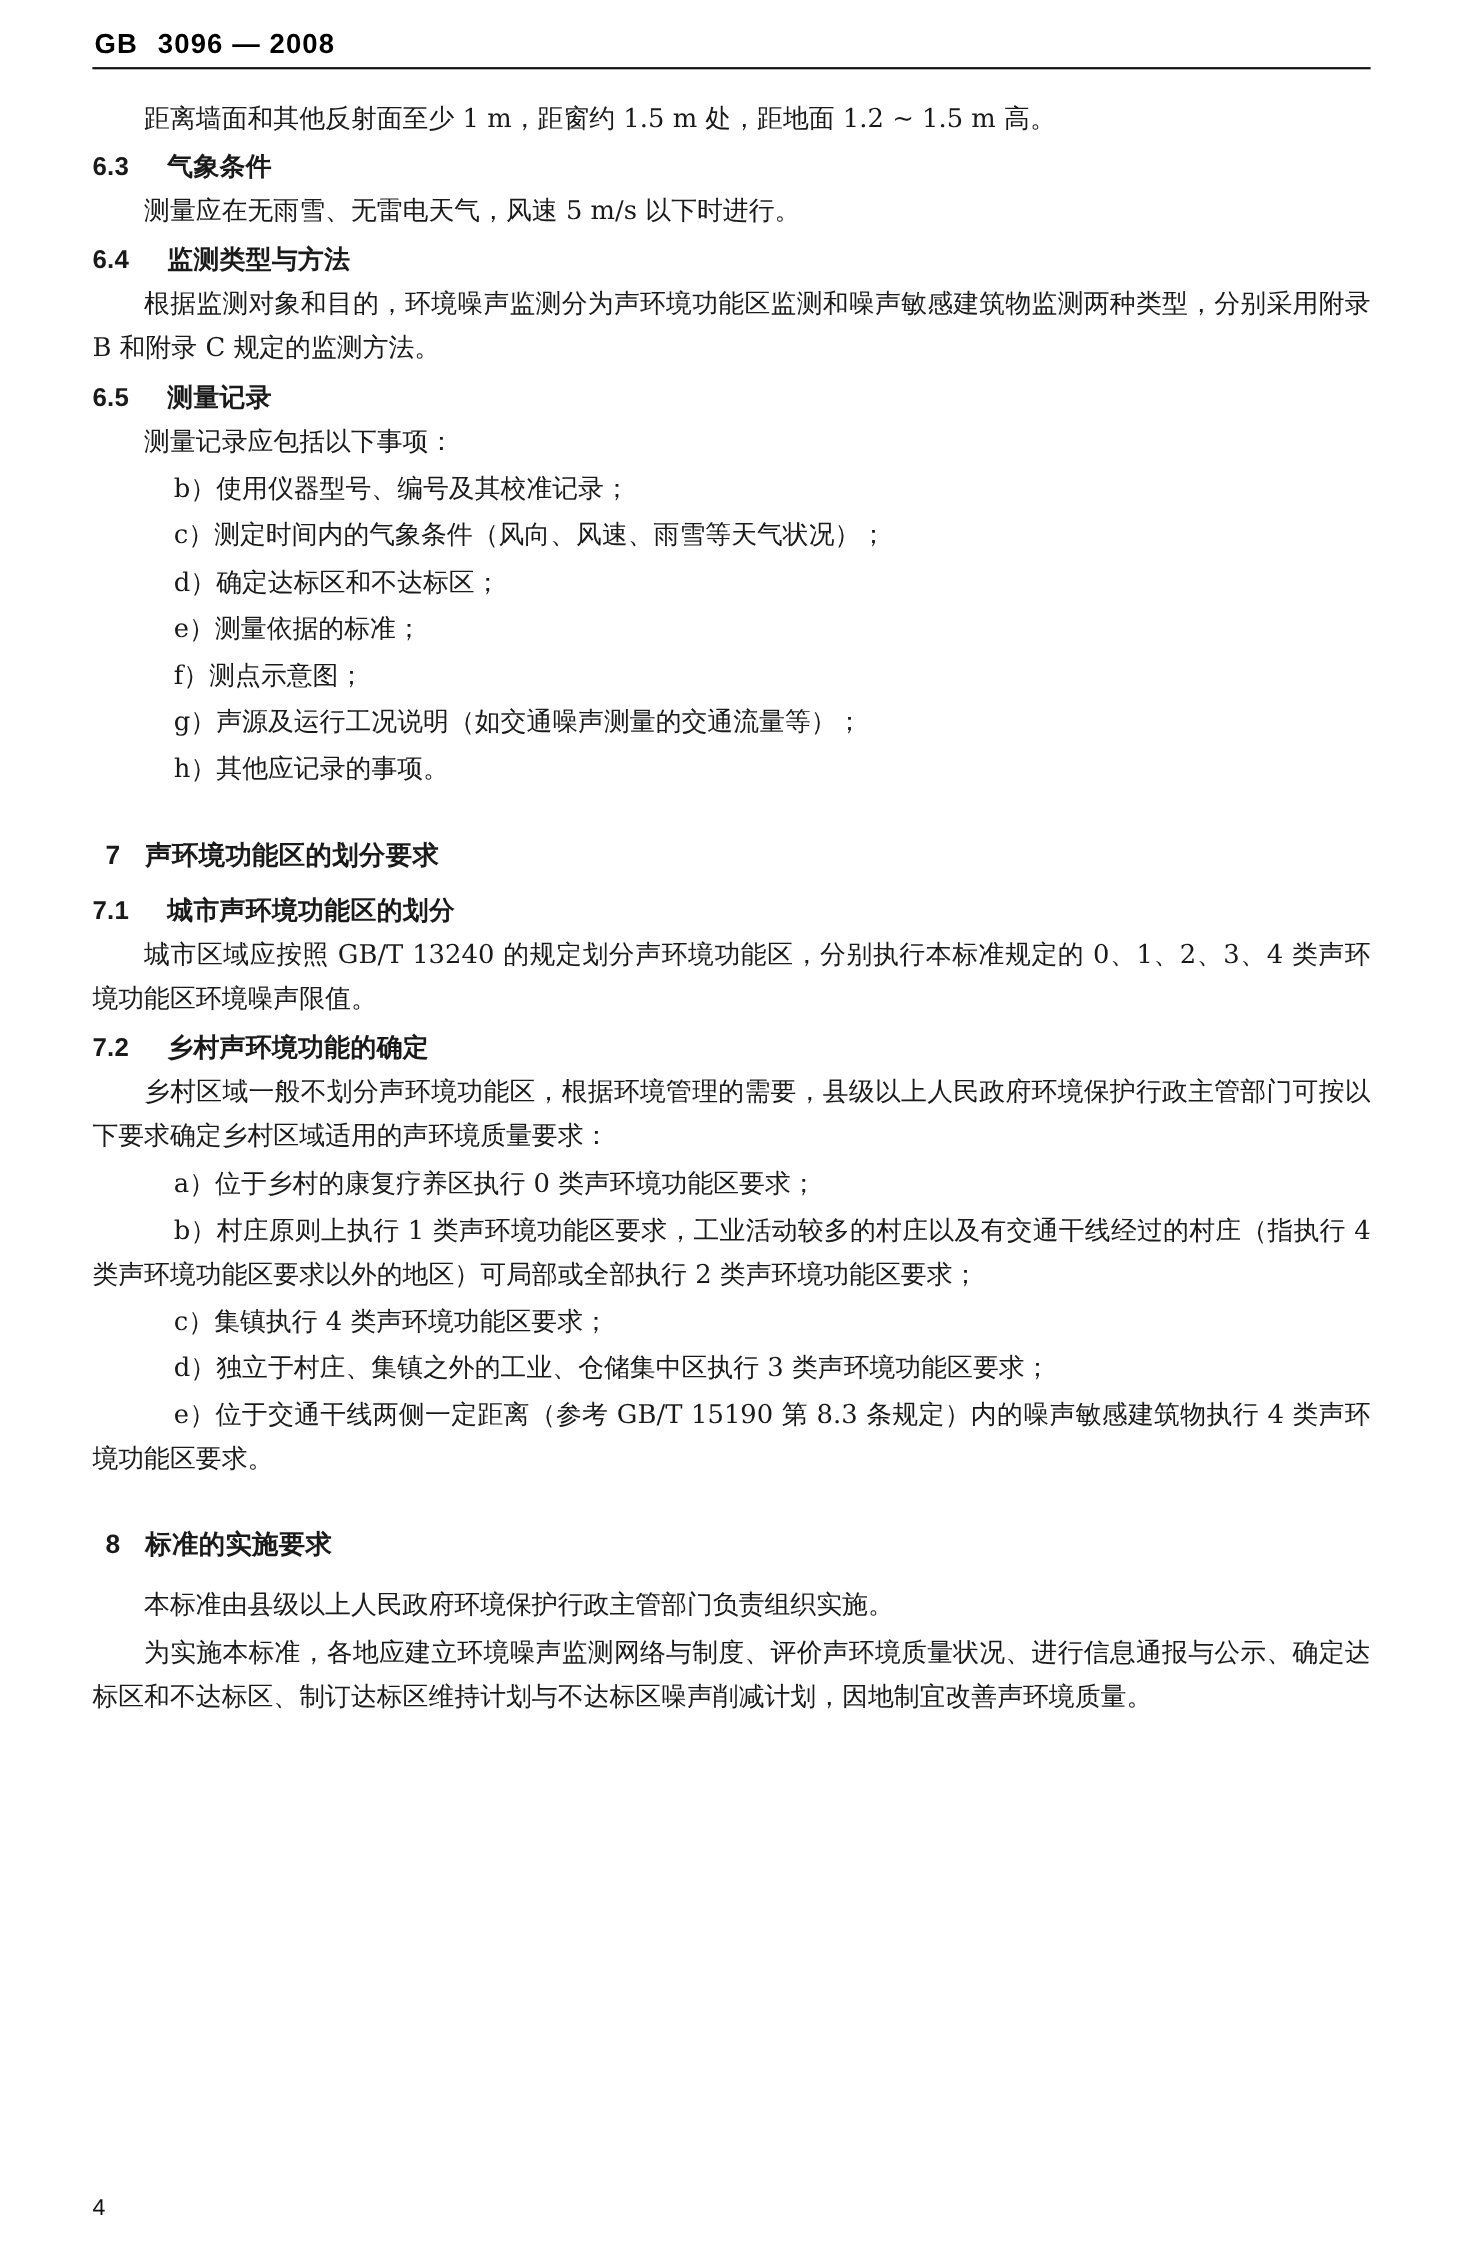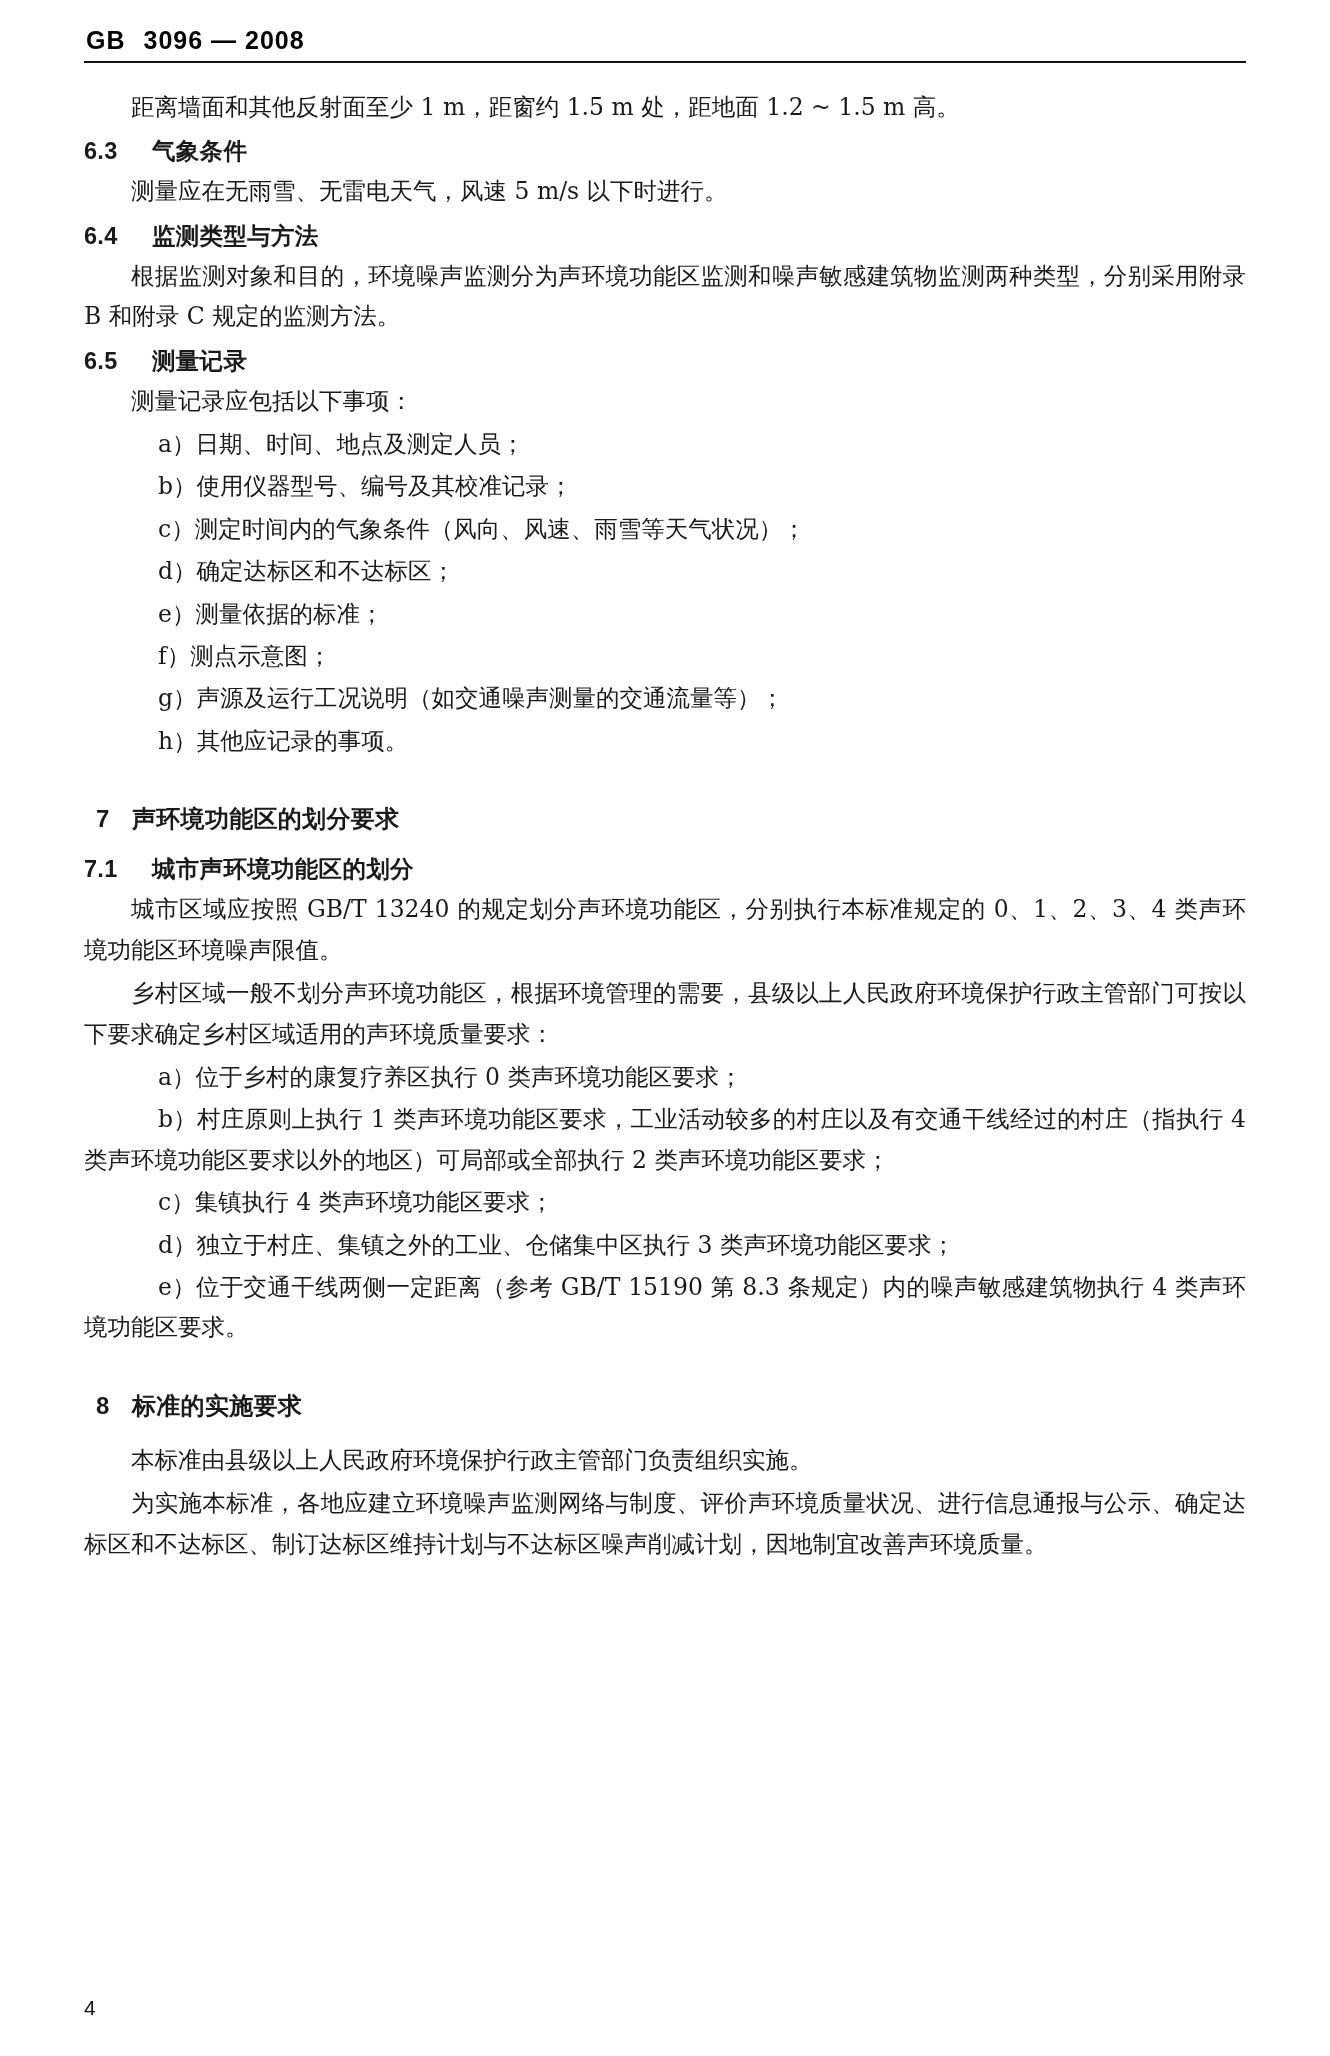--- a/index.html
+++ b/index.html
@@ -114,40 +114,42 @@
 
   <div class="h-sub">
     <span class="no">6.4</span><span>监测类型与方法</span>
   </div>
   <p class="indent2">根据监测对象和目的，环境噪声监测分为声环境功能区监测和噪声敏感建筑物监测两种类型，分别采用附录 B 和附录 C 规定的监测方法。</p>
 
   <div class="h-sub">
     <span class="no">6.5</span><span>测量记录</span>
   </div>
   <p class="indent2">测量记录应包括以下事项：</p>
-  <p class="item">a）日期、时间、地点及测定人员；</p>
   <p class="item">b）使用仪器型号、编号及其校准记录；</p>
   <p class="item">c）测定时间内的气象条件（风向、风速、雨雪等天气状况）；</p>
   <p class="item">d）确定达标区和不达标区；</p>
   <p class="item">e）测量依据的标准；</p>
   <p class="item">f）测点示意图；</p>
   <p class="item">g）声源及运行工况说明（如交通噪声测量的交通流量等）；</p>
   <p class="item">h）其他应记录的事项。</p>
 
   <div class="spacer-sm"></div>
 
   <div class="h-top">
     <span class="no">7</span><span>声环境功能区的划分要求</span>
   </div>
 
   <div class="h-sub">
     <span class="no">7.1</span><span>城市声环境功能区的划分</span>
   </div>
   <p class="indent2">城市区域应按照 GB/T 13240 的规定划分声环境功能区，分别执行本标准规定的 0、1、2、3、4 类声环境功能区环境噪声限值。</p>
 
+  <div class="h-sub">
+    <span class="no">7.2</span><span>乡村声环境功能的确定</span>
+  </div>
   <p class="indent2">乡村区域一般不划分声环境功能区，根据环境管理的需要，县级以上人民政府环境保护行政主管部门可按以下要求确定乡村区域适用的声环境质量要求：</p>
   <p class="item-hang">a）位于乡村的康复疗养区执行 0 类声环境功能区要求；</p>
   <p class="item-hang">b）村庄原则上执行 1 类声环境功能区要求，工业活动较多的村庄以及有交通干线经过的村庄（指执行 4 类声环境功能区要求以外的地区）可局部或全部执行 2 类声环境功能区要求；</p>
   <p class="item-hang">c）集镇执行 4 类声环境功能区要求；</p>
   <p class="item-hang">d）独立于村庄、集镇之外的工业、仓储集中区执行 3 类声环境功能区要求；</p>
   <p class="item-hang">e）位于交通干线两侧一定距离（参考 GB/T 15190 第 8.3 条规定）内的噪声敏感建筑物执行 4 类声环境功能区要求。</p>
 
   <div class="spacer-sm"></div>
 
   <div class="h-top">

